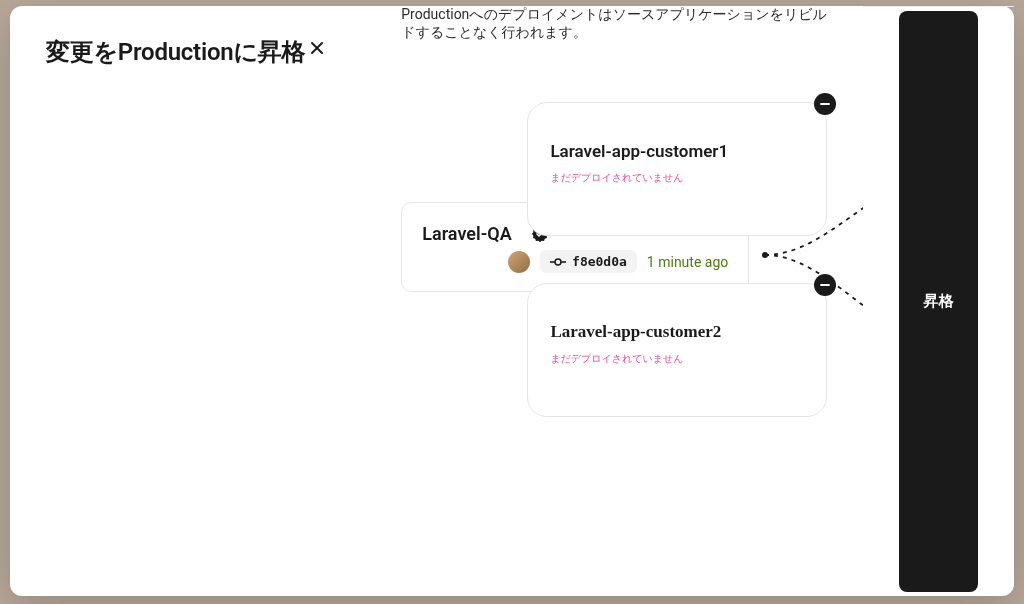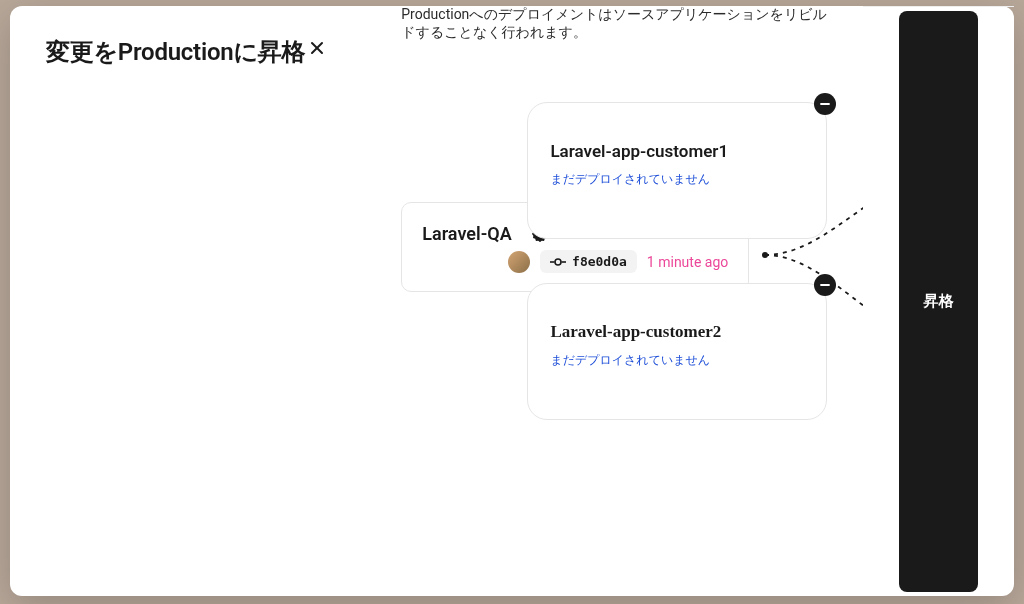--- a/index.html
+++ b/index.html
@@ -121,21 +121,21 @@
       font-size: 13px;
       font-family: ui-monospace, SFMono-Regular, "SF Mono", Menlo, Consolas, monospace;
       font-weight: 600;
       color: #1a1a1a;
     }
     .commit-icon {
       display: inline-flex;
     }
     .commit-time {
       font-size: 14px;
-      color: #ec4899;
+      color: #4d7c0f;
     }
     .target-card {
       position: absolute;
       right: 0px;
       width: 300px;
       border: 1px solid #e5e5e5;
       border-radius: 20px;
       padding: 38px 22px 50px 22px;
       background: #fff;
     }
@@ -146,22 +146,22 @@
       top: 181px;
       font-family: Liberation Serif, serif;
     }
     .target-title {
       font-size: 17px;
       font-weight: 600;
       color: #1a1a1a;
       margin-bottom: 10px;
     }
     .target-status {
-      font-size: 12px;
-      color: #1d4ed8;
+      font-size: 10px;
+      color: #ec4899;
     }
     .remove-btn {
       position: absolute;
       top: -10px;
       right: -10px;
       width: 22px;
       height: 22px;
       border-radius: 50%;
       background: #1a1a1a;
       border: none;

